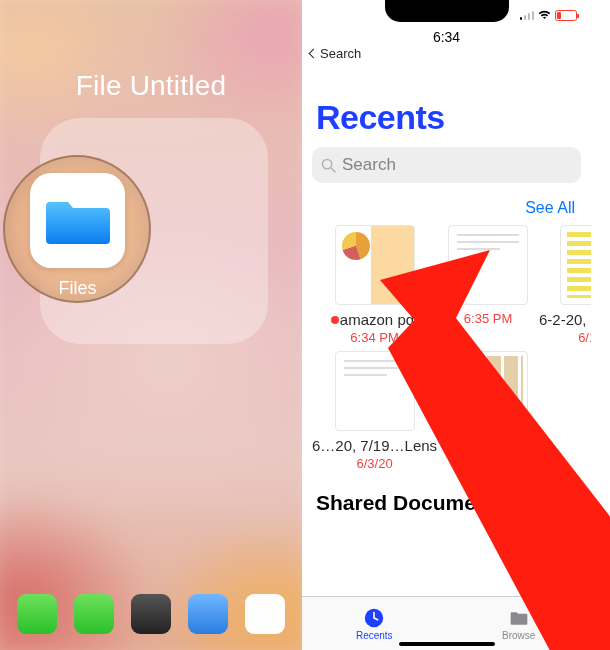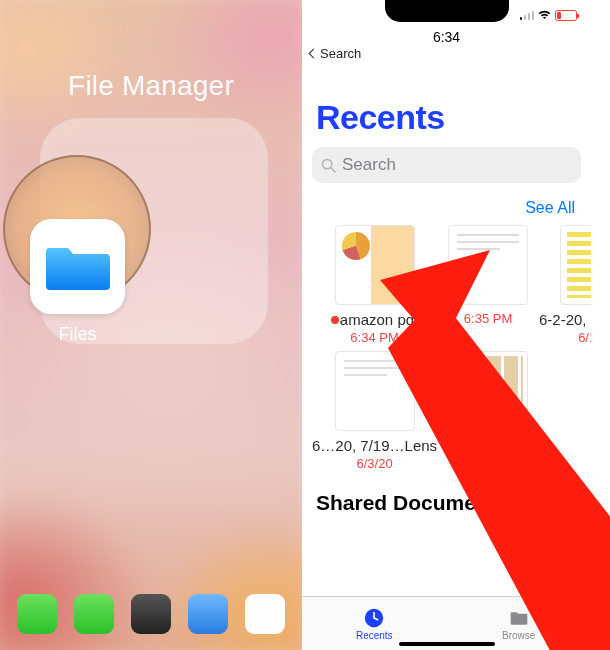--- a/index.html
+++ b/index.html
@@ -22,21 +22,21 @@
 .di-dark { background: linear-gradient(#555,#222); }
 .di-blue { background: linear-gradient(#6fb8ff,#2a7de0); }
 .di-white { background: #fefefe; }
 
 .folder-label { position:absolute; top:70px; left:0; right:0; text-align:center; color:#fff; font-size:28px; font-weight:400; letter-spacing:0.2px; }
 
 .folder-bubble { position:absolute; top:118px; left:40px; width:228px; height:226px; border-radius:40px; background: rgba(255,255,255,0.32); backdrop-filter: blur(6px); }
 
 .highlight-circle { position:absolute; top:155px; left:3px; width:148px; height:148px; border-radius:50%; background: radial-gradient(circle, rgba(245,195,140,0.9) 0%, rgba(230,175,130,0.85) 58%, rgba(150,110,80,0.55) 100%); border: 2px solid rgba(120,85,60,0.55); }
 
-.files-icon-wrap { position:absolute; top:173px; left:30px; width:95px; text-align:center;margin-top:46px; }
+.files-icon-wrap { position:absolute; top:173px; left:30px; width:95px; text-align:center; }
 .files-icon { width:95px; height:95px; border-radius:21px; background:#fff; display:flex; align-items:center; justify-content:center; box-shadow: 0 2px 6px rgba(0,0,0,0.12); }
 .folder-svg { width:64px; height:50px; }
 .files-name { margin-top:10px; color:#fff; font-size:18px; font-weight:400; }
 
 
 .right-panel { width:289px; height:650px; background:#fff; position:relative; display:flex; flex-direction:column; overflow:hidden; }
 .status-bar { height:26px; display:flex; align-items:center; justify-content:space-between; padding: 4px 14px 0 8px; font-size:13px; color:#000; }
 .notch { position:absolute; top:0; left:50%; transform:translateX(-50%); width:124px; height:22px; background:#000; border-radius:0 0 15px 15px; }
 .sb-time { position:absolute; left:50%; transform:translateX(-50%); top:29px; font-size:14px; font-weight:500; }
 .sb-icons { display:flex; gap:4px; align-items:center; margin-left:auto; }
@@ -102,21 +102,21 @@
 <div class="left-panel">
   <div class="wallpaper"></div>
   <div class="dock-icons">
     <div class="dock-icon di-green"></div>
     <div class="dock-icon di-green"></div>
     <div class="dock-icon di-dark"></div>
     <div class="dock-icon di-blue"></div>
     <div class="dock-icon di-white"></div>
   </div>
 
-  <div class="folder-label">File Manager</div>
+  <div class="folder-label">File Untitled</div>
   <div class="folder-bubble"></div>
   <div class="highlight-circle"></div>
 
   <div class="files-icon-wrap">
     <div class="files-icon">
       <svg class="folder-svg" viewBox="0 0 64 50">
         <path d="M4 6 h18 l5 6 h33 a4 4 0 0 1 4 4 v28 a4 4 0 0 1 -4 4 H4 a4 4 0 0 1 -4 -4 V10 a4 4 0 0 1 4 -4 z" fill="url(#fg)"></path>
         <defs>
             <linearGradient id="fg" x1="0" y1="0" x2="0" y2="1">
               <stop offset="0" stop-color="#55c3ff"></stop>

